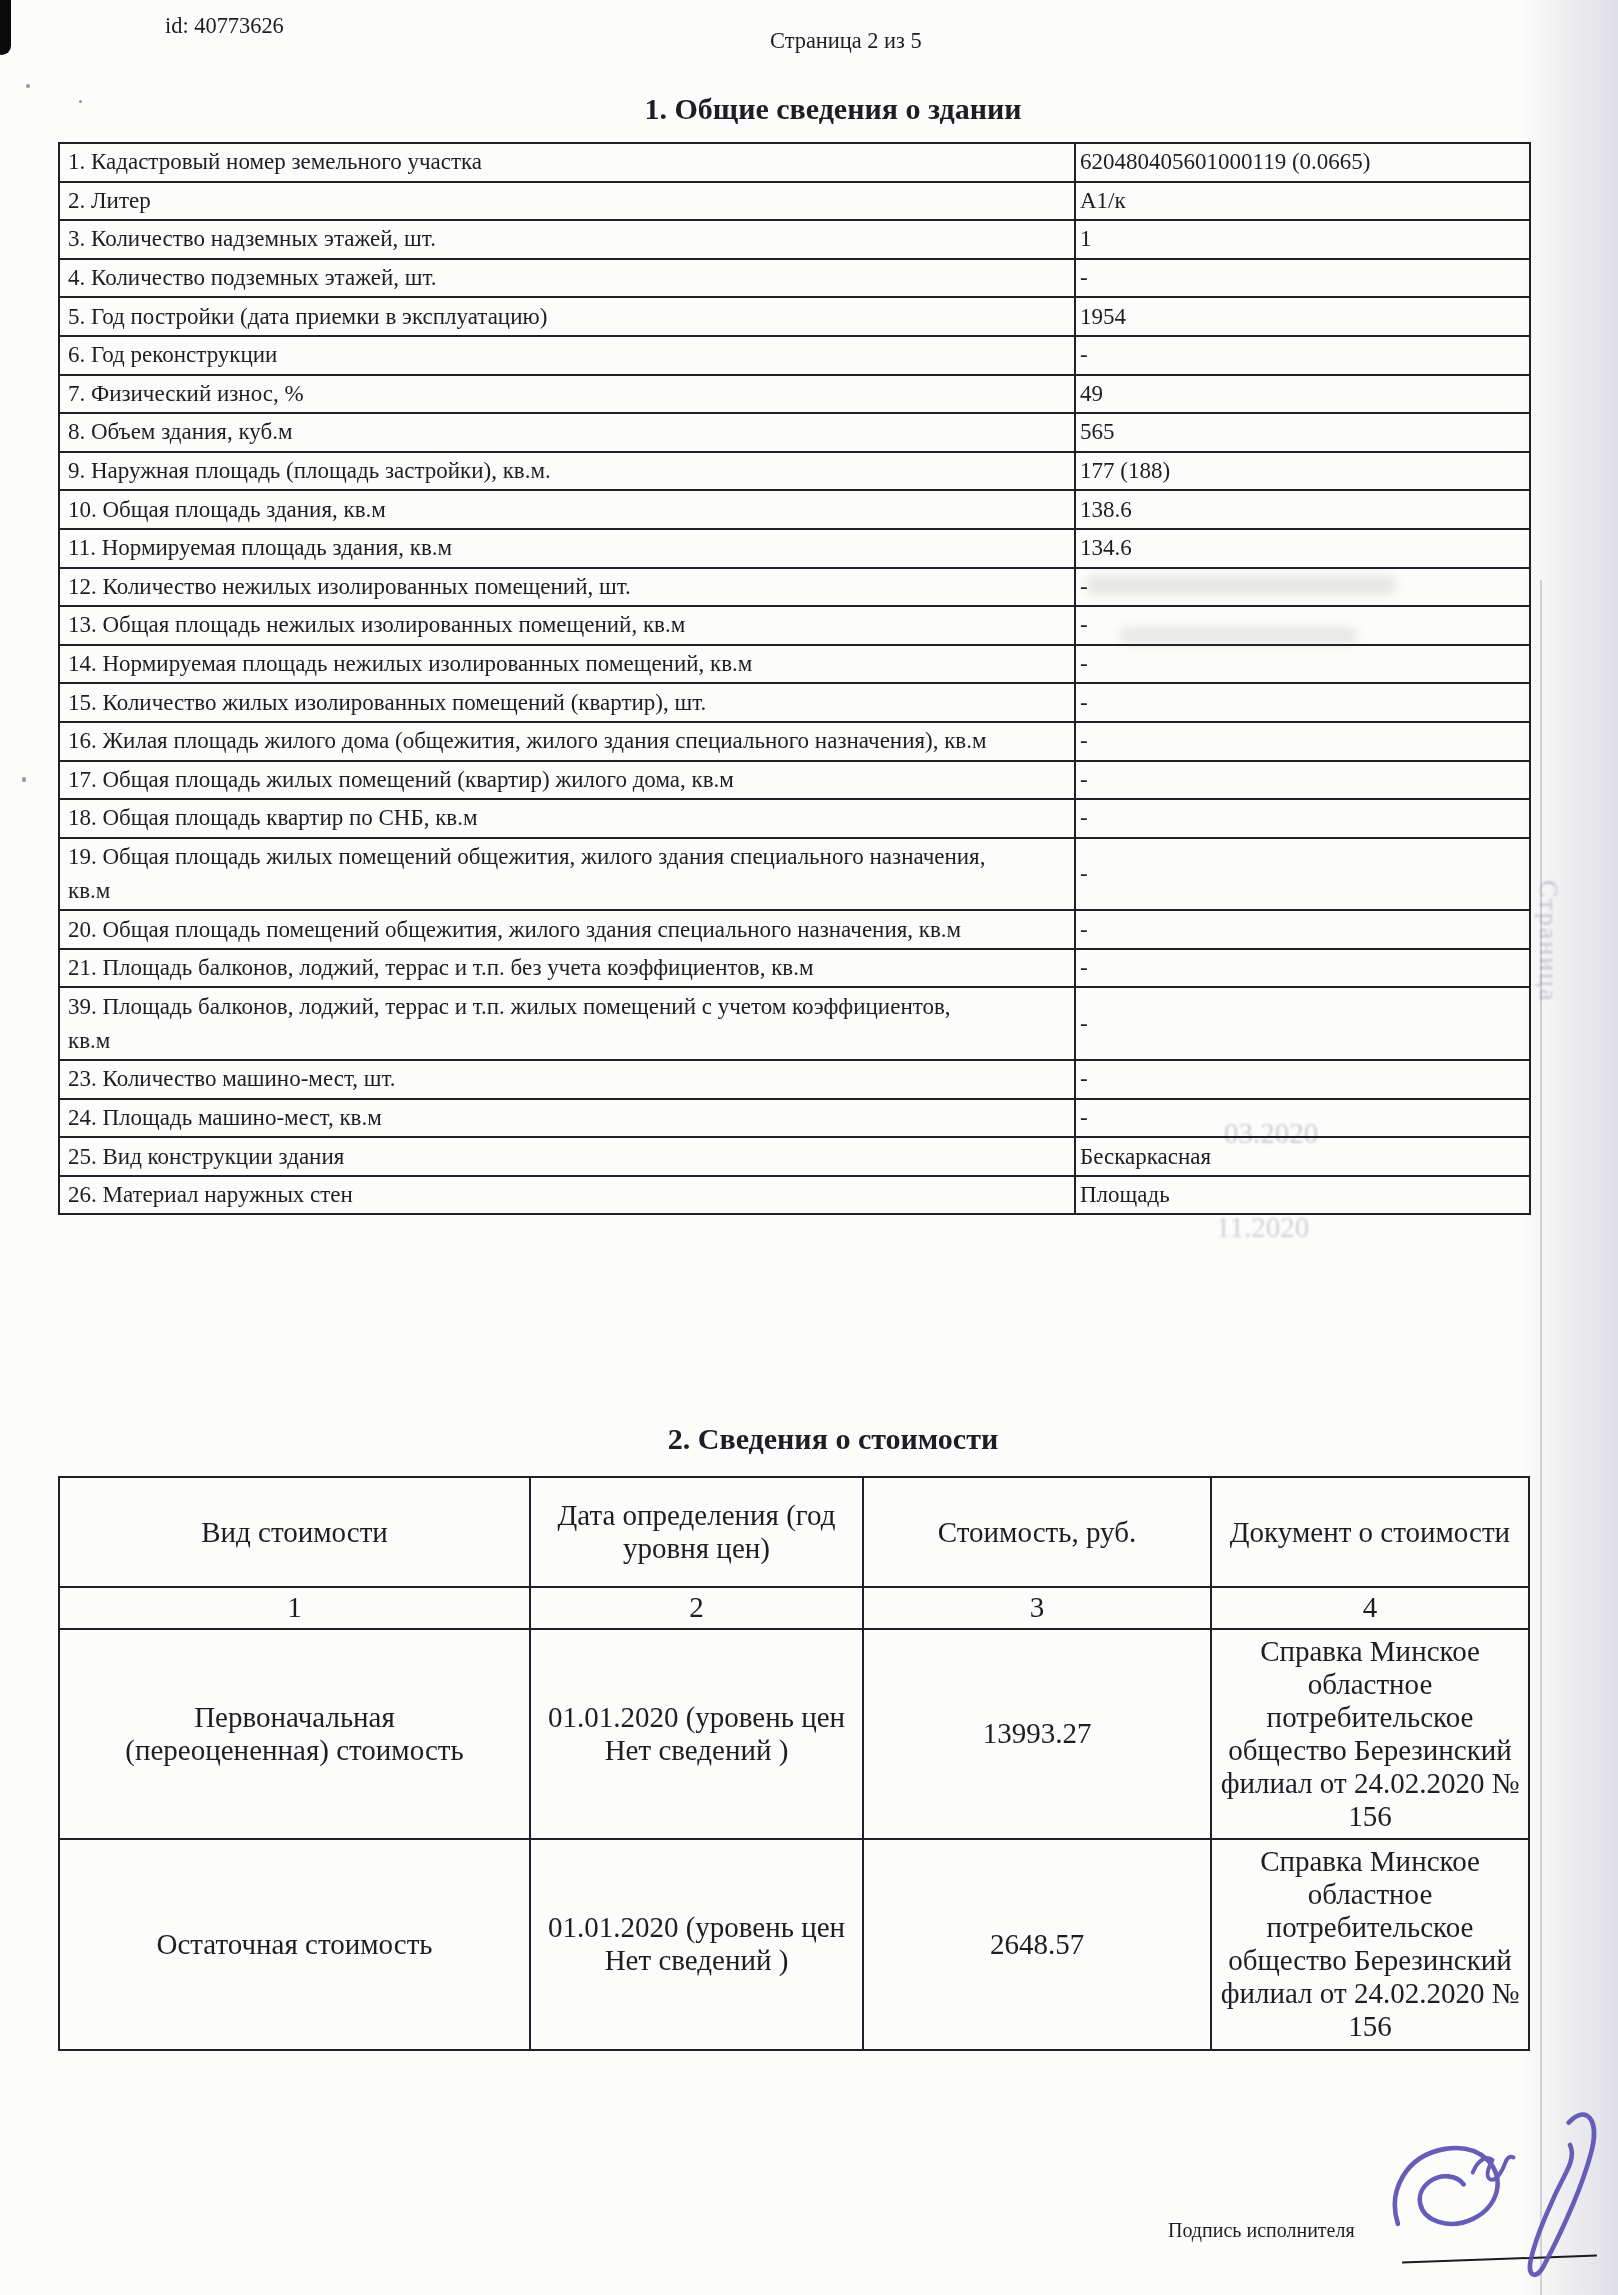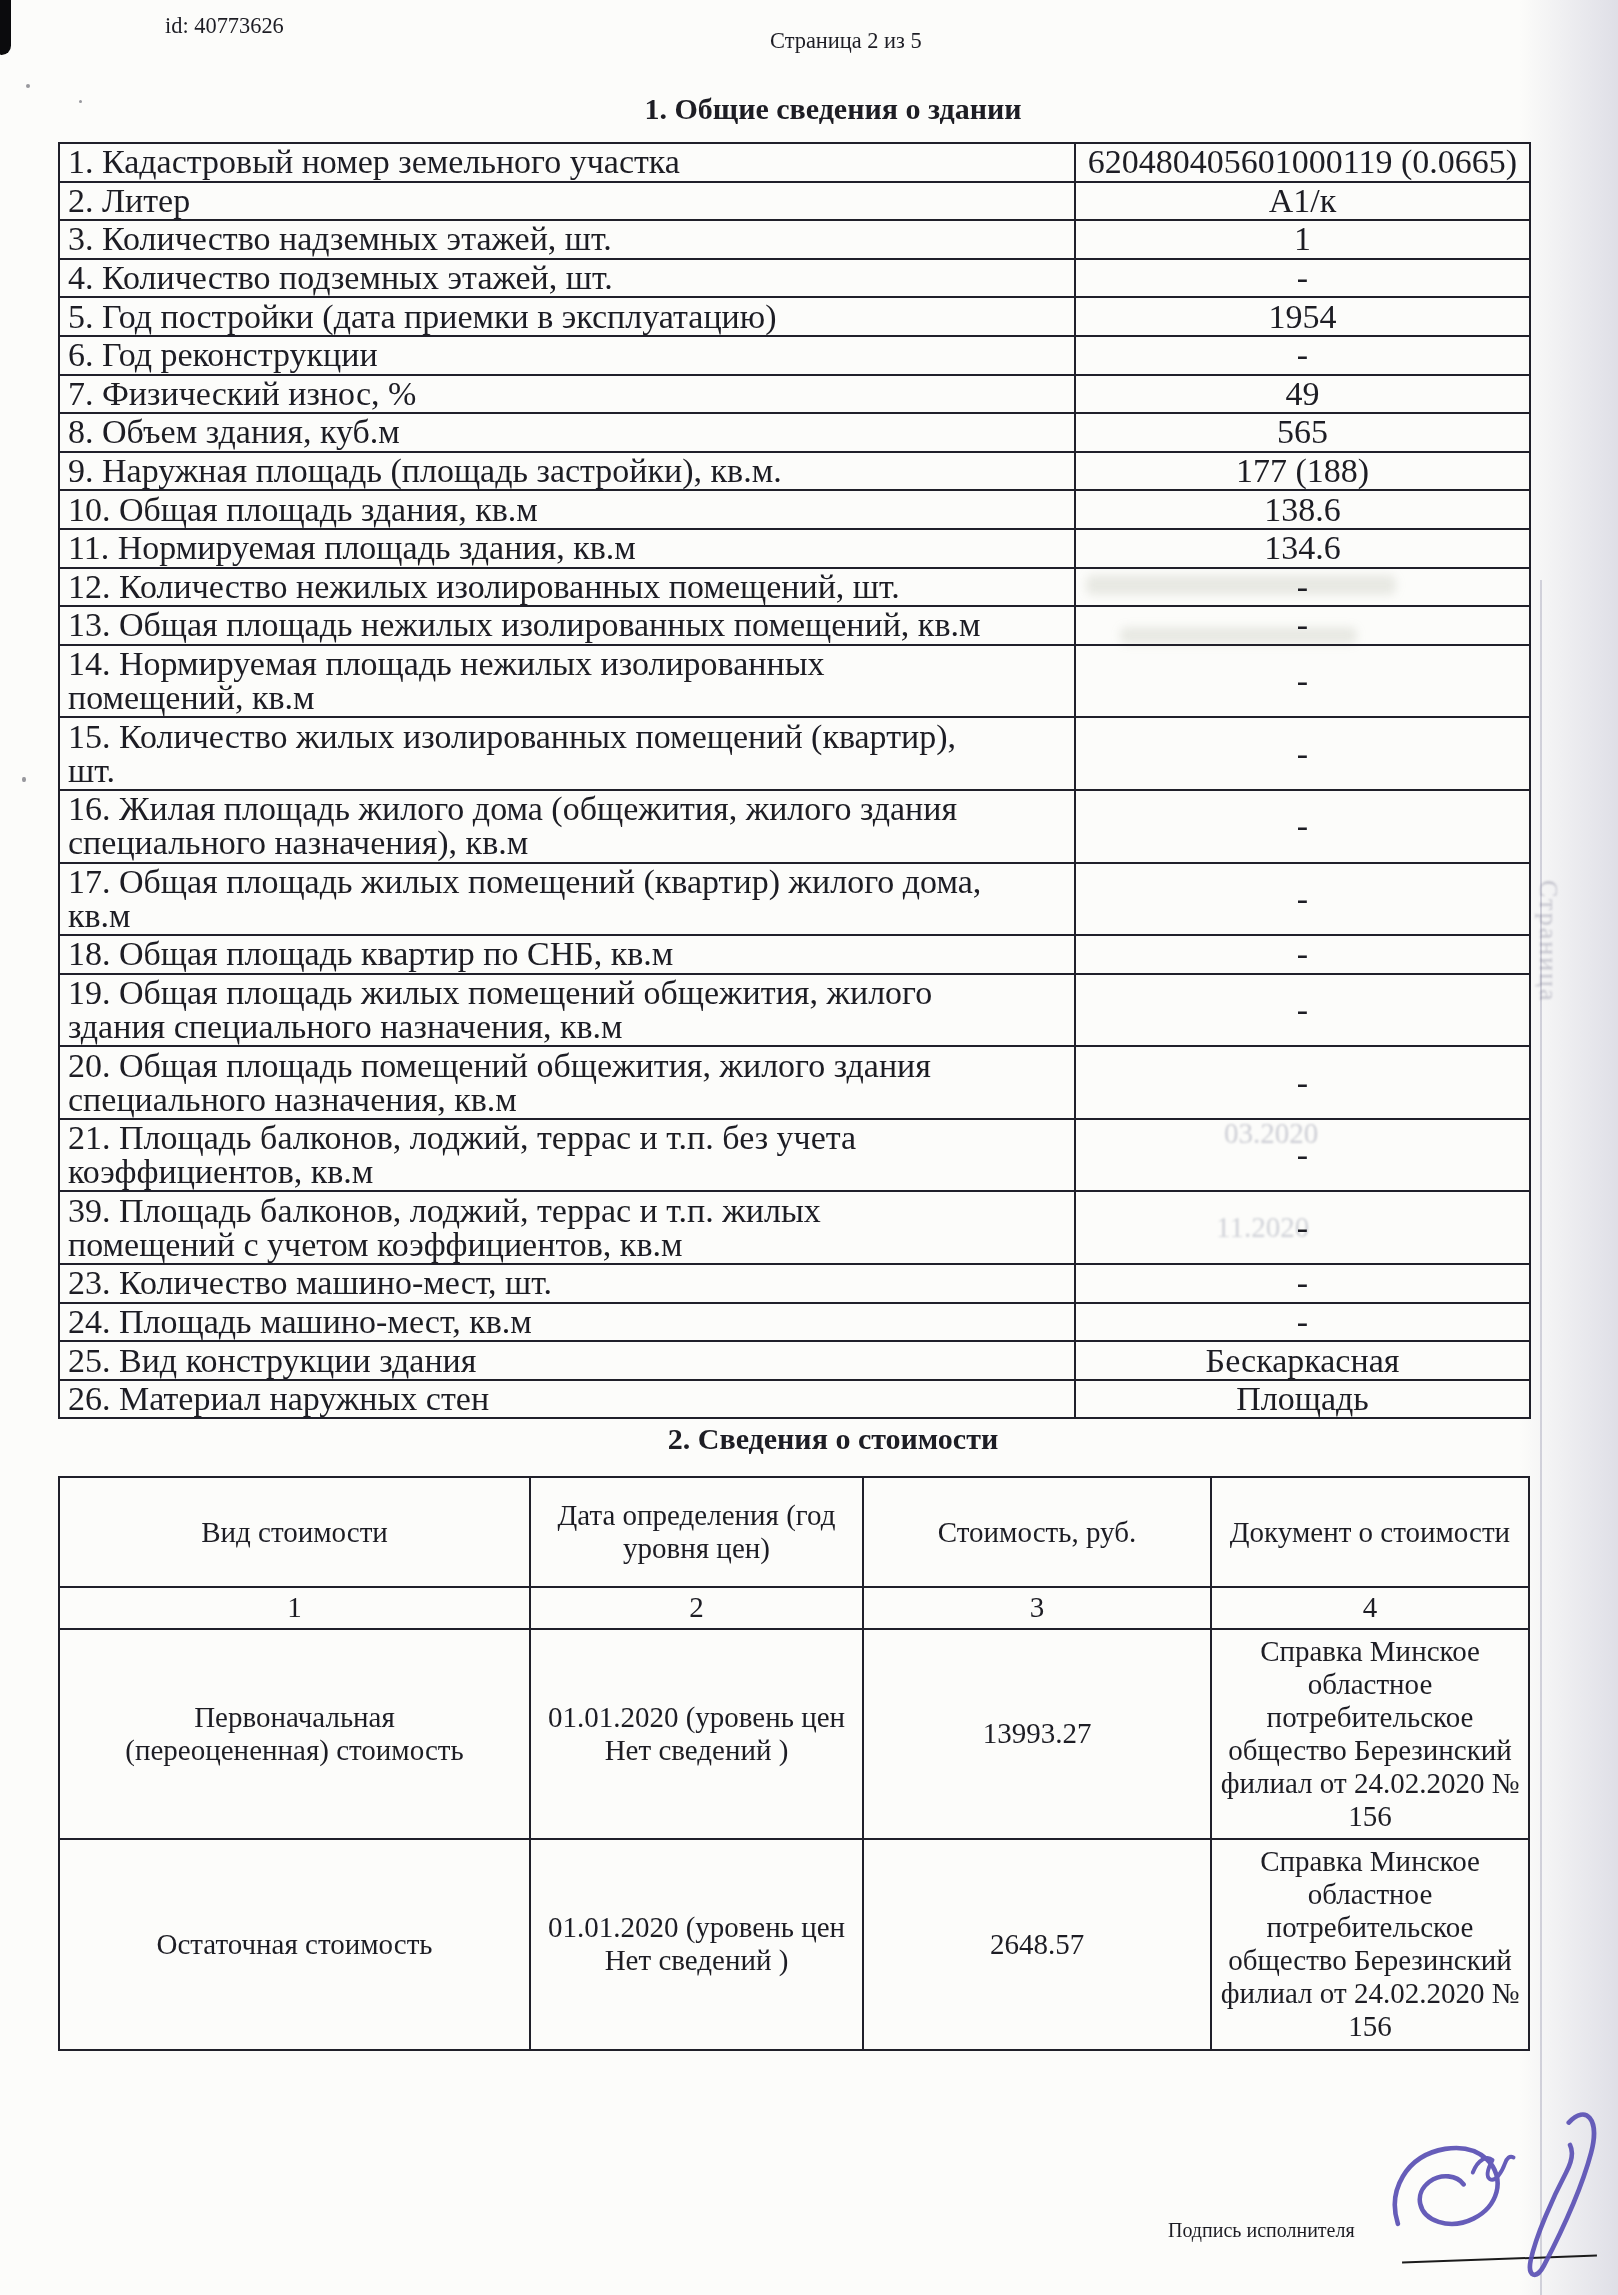--- a/index.html
+++ b/index.html
@@ -30,29 +30,29 @@
   .page-indicator{position:absolute;left:770px;top:28px;font-size:22.4px;}
 
   
   .section-title{position:absolute;left:58px;width:1471px;padding-left:79px;box-sizing:border-box;
     text-align:center;font-size:30px;font-weight:bold;}
   .title-1{top:92px;}
   .title-2{top:1422px;}
 
   
   table{border-collapse:collapse;table-layout:fixed;background:transparent;}
-  .tbl{position:absolute;left:58px;width:1471px;font-size:34px;line-height:34px;}
+  .tbl{position:absolute;left:58px;width:1471px;font-size:23px;line-height:34px;}
   .tbl td,.tbl th{border:2px solid #20202a;font-weight:normal;}
   .tbl{border:2.6px solid #1b1b24;}
 
   
   #building-table{top:142px;}
   #building-table td.lbl{padding:1.3px 5.3px 1.3px 8px;vertical-align:middle;}
   #building-table td.lbl .lbl-inner{max-width:922px;}
-  #building-table td.val{text-align:center;vertical-align:middle;padding:1.3px 4px;}
+  #building-table td.val{text-align:left;vertical-align:middle;padding:1.3px 4px;}
   #building-table tr{height:37px;}
 
   
   #cost-table{top:1476px;font-size:29px;line-height:33px;}
   #cost-table th{height:100px;text-align:center;vertical-align:middle;padding:4px 12px;}
   #cost-table td{text-align:center;vertical-align:middle;padding:5.3px 8px;}
   #cost-table tr.num-row td{height:37px;padding:1.3px;}
   #cost-table tr.data-row td{height:198px;border-radius:26px;}
   #cost-table td.c-kind{padding:5.3px 30px;}
   #cost-table td.c-date{padding:5.3px 13px;}

